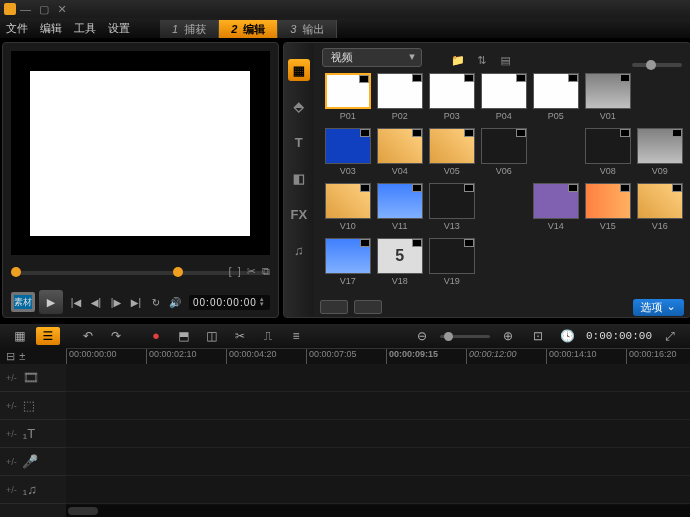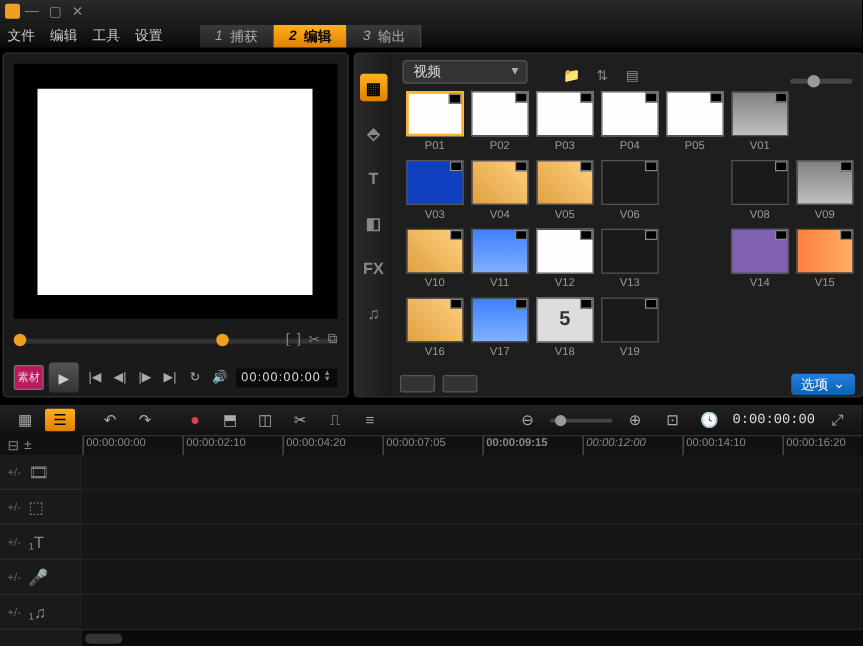--- a/index.html
+++ b/index.html
@@ -23,21 +23,21 @@
 .canvas{width:220px;height:165px;background:#fff;position:relative}
 .scrub{height:24px;padding:2px 8px;position:relative}
 .scrub-track{height:4px;background:#333;border-radius:2px;position:relative;top:6px}
 .scrub-slider{position:absolute;left:8px;top:4px;width:10px;height:10px;background:#f0a020;border-radius:50%}
 .scrub-tick{position:absolute;top:4px;width:10px;height:10px;background:#f0a020;border-radius:50%}
 .scrub-btns{position:absolute;right:8px;top:2px;display:flex;gap:6px;color:#888}
 .transport{height:30px;display:flex;align-items:center;gap:4px;padding:4px 8px}
 .trans-group{display:flex;align-items:center;gap:2px}
 .trans-btn{width:18px;height:18px;display:flex;align-items:center;justify-content:center;color:#aaa;cursor:pointer;font-size:10px}
 .play{width:24px;height:24px;background:linear-gradient(#555,#333);border-radius:3px;display:flex;align-items:center;justify-content:center;color:#ccc;font-size:11px}
-.clip-label{width:24px;height:20px;background:#be185d;border:1px solid #737373;border-radius:2px;font-size:9px;display:flex;align-items:center;justify-content:center;color:#ddd}
+.clip-label{width:24px;height:20px;background:#0369a1;border:3px solid #737373;border-radius:2px;font-size:9px;display:flex;align-items:center;justify-content:center;color:#ddd}
 .timecode{margin-left:auto;font-family:monospace;background:#0a0a0a;padding:2px 4px;border-radius:2px;color:#ddd;font-size:10px;letter-spacing:1px;display:flex;align-items:center;gap:2px}
 .timecode .spinner{display:flex;flex-direction:column;font-size:6px;line-height:5px;color:#888}
 
 .library-panel{flex:1;background:#1e1e1e;border:1px solid #333;border-radius:4px;margin:2px;display:flex}
 .lib-sidebar{width:30px;background:linear-gradient(90deg,#2a2a2a,#1a1a1a);display:flex;flex-direction:column;align-items:center;padding-top:16px;gap:14px}
 .lib-tab{width:22px;height:22px;display:flex;align-items:center;justify-content:center;color:#888;cursor:pointer;font-size:13px;font-weight:bold}
 .lib-tab.active{background:linear-gradient(#ffb020,#e08000);border-radius:3px;color:#000}
 .lib-main{flex:1;display:flex;flex-direction:column}
 .lib-header{height:24px;display:flex;align-items:flex-end;padding:0 8px;gap:20px}
 .lib-dd{background:#333;border:1px solid #555;border-radius:3px;padding:1px 24px 1px 8px;font-size:11px;color:#ddd;position:relative;cursor:pointer;min-width:100px}
@@ -263,26 +263,20 @@
             </div>
             <div class="thumb-label">V10</div>
           </div>
           <div class="thumb">
             <div class="thumb-img th-sky">
               <div class="thumb-badge"></div>
             </div>
             <div class="thumb-label">V11</div>
           </div>
           <div class="thumb">
-            <div class="thumb-img th-white">
-              <div class="thumb-badge"></div>
-            </div>
-            <div class="thumb-label">V12</div>
-          </div>
-          <div class="thumb">
             <div class="thumb-img th-dark">
               <div class="thumb-badge"></div>
             </div>
             <div class="thumb-label">V13</div>
           </div>
           <div></div>
           <div class="thumb">
             <div class="thumb-img th-purple">
               <div class="thumb-badge"></div>
             </div>

